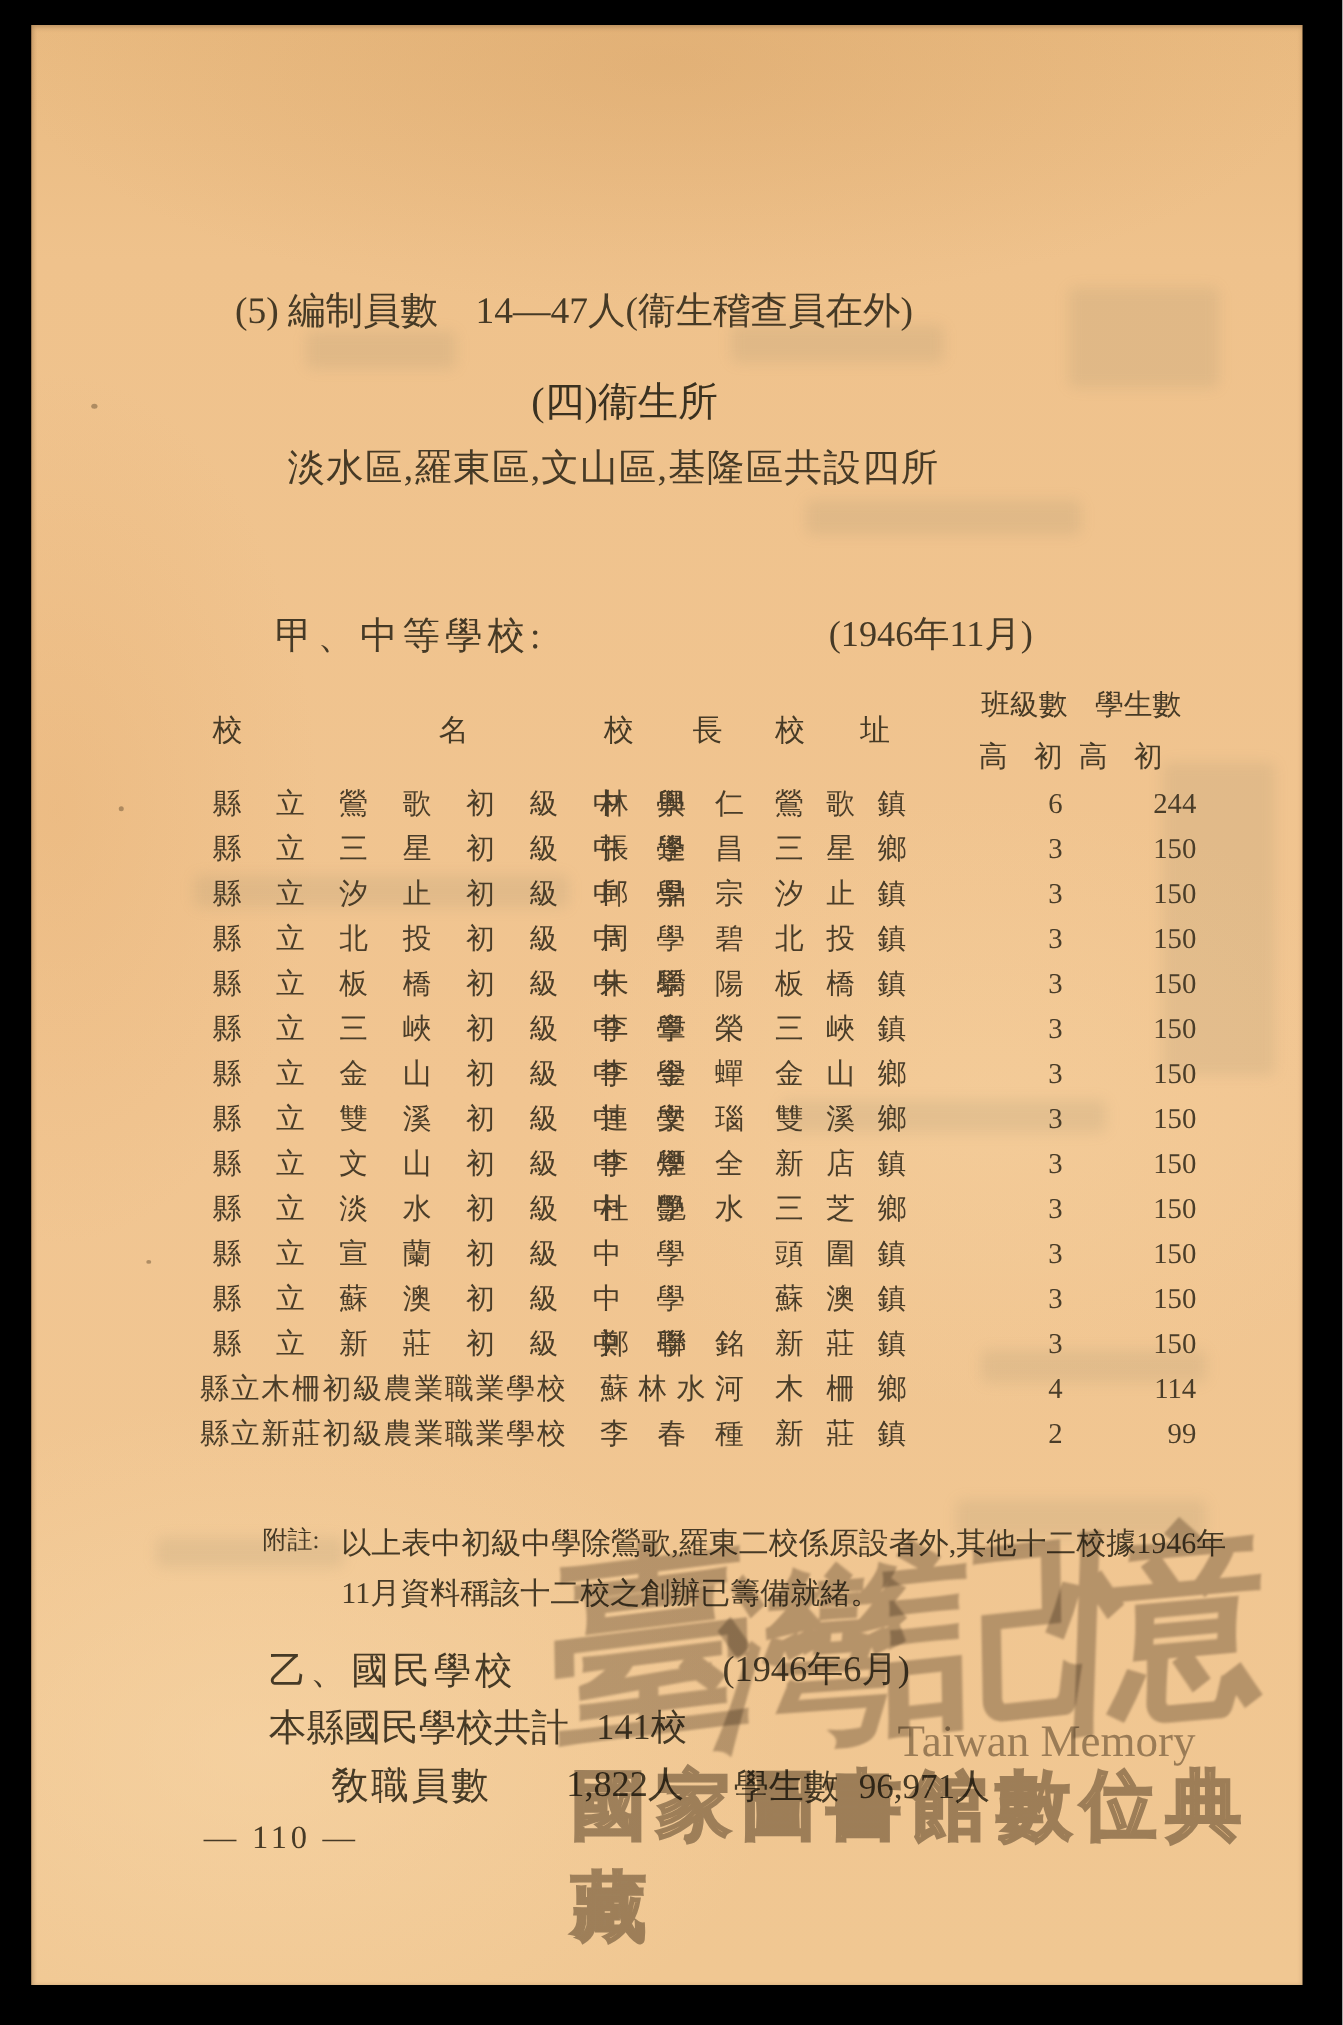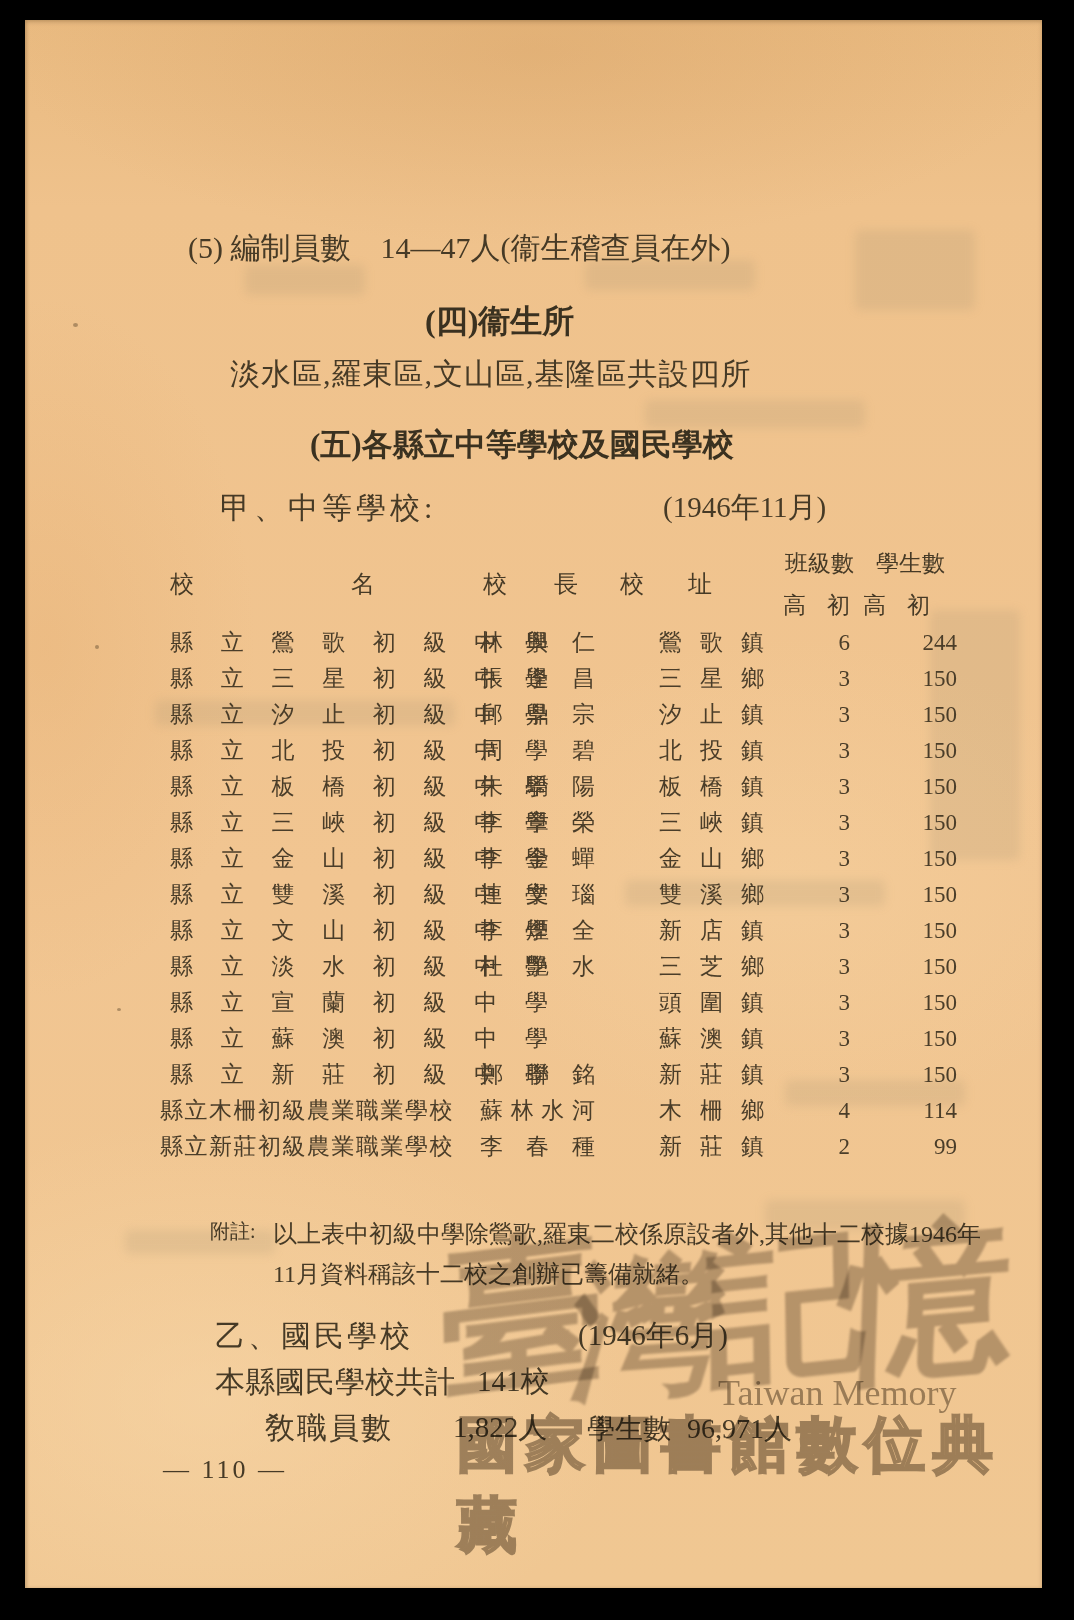--- a/index.html
+++ b/index.html
@@ -8,32 +8,32 @@
   .paper{position:absolute;left:25px;top:20px;width:1017px;height:1568px;
          background:
            radial-gradient(ellipse 600px 400px at 18% 88%, rgba(248,216,170,.55), rgba(248,216,170,0) 70%),
            radial-gradient(ellipse 500px 350px at 75% 55%, rgba(246,210,160,.45), rgba(246,210,160,0) 70%),
            radial-gradient(ellipse 700px 260px at 50% 2%, rgba(205,150,90,.28), rgba(205,150,90,0) 75%),
            radial-gradient(ellipse 300px 500px at 2% 40%, rgba(228,172,110,.35), rgba(228,172,110,0) 70%),
            linear-gradient(180deg,#e9ba80 0%, #efc28c 12%, #f1c591 55%, #f0c792 100%);
          box-shadow:inset 0 2px 4px rgba(90,60,30,.25), inset 2px 0 3px rgba(90,60,30,.15);}
   .ink{color:#463a26;}
   .abs{position:absolute;white-space:nowrap;}
-  .bold{font-weight:bold;color:#3a3120;}
+  .bold{font-weight:normal;color:#3a3120;}
   
   .smudge{position:absolute;background:rgba(150,138,108,.16);filter:blur(5px);border-radius:6px;}
   .speck{position:absolute;background:rgba(110,85,55,.5);border-radius:50%;}
   
   .thead span{color:#463a26;}
   .row{position:relative;height:36px;font-size:23px;line-height:36px;color:#4a3d29;padding-left:16px;}
   .cell{position:absolute;top:0;}
   .c-name{left:145px;width:378px;text-align:justify;text-align-last:justify;}
   .c-name.compact{left:135px;width:365px;text-align:left;text-align-last:left;letter-spacing:1.5px;}
   .c-principal{left:455px;width:115px;text-align:justify;text-align-last:justify;}
-  .c-address{left:595px;width:105px;text-align:justify;text-align-last:justify;margin-left:39px;}
+  .c-address{left:595px;width:105px;text-align:justify;text-align-last:justify;}
   .c-classes{left:758px;width:67px;text-align:right;}
   .c-students{left:845px;width:87px;text-align:right;}
   
   .wm{pointer-events:none;}
   .wm-cal{position:absolute;color:rgba(125,118,106,.48);font-weight:bold;
           mix-blend-mode:multiply;filter:blur(1px);}
   .wm-latin{position:absolute;color:rgba(148,142,132,.85);mix-blend-mode:multiply;}
   .wm-outline{position:absolute;color:rgba(244,205,155,.12);-webkit-text-stroke:2.2px rgba(152,146,136,.85);
           mix-blend-mode:multiply;letter-spacing:8px;font-weight:bold;}
 </style>
@@ -56,21 +56,20 @@
     <div class="speck" style="left:70px;top:625px;width:4px;height:4px;"></div>
     <div class="speck" style="left:92px;top:988px;width:4px;height:3px;"></div>
     <div class="speck" style="left:48px;top:303px;width:5px;height:4px;"></div>
 
     <div class="abs ink" style="left:163px;top:208px;font-size:30px;">(5) 編制員數　14—47人(衞生稽查員在外)</div>
 
     <div class="abs bold" style="left:400px;top:280px;font-size:32px;">(四)衞生所</div>
 
     <div class="abs ink" style="left:205px;top:334px;font-size:30px;letter-spacing:1px;">淡水區,羅東區,文山區,基隆區共設四所</div>
 
-    <div class="abs bold" style="left:285px;top:404px;font-size:31px;">(五)各縣立中等學校及國民學校</div>
 
     <div class="abs ink" style="left:195px;top:468px;font-size:30px;letter-spacing:4px;">甲、中等學校:</div>
     <div class="abs ink" style="left:638px;top:468px;font-size:29px;">(1946年11月)</div>
 
     <div class="thead">
       <div class="abs cell ink" style="left:145px;top:548px;width:205px;font-size:24px;text-align:justify;text-align-last:justify;">校名</div>
       <div class="abs ink" style="left:458px;top:548px;width:95px;font-size:24px;text-align:justify;text-align-last:justify;">校長</div>
       <div class="abs ink" style="left:595px;top:548px;width:92px;font-size:24px;text-align:justify;text-align-last:justify;">校址</div>
       <div class="abs ink" style="left:760px;top:528px;font-size:23px;">班級數</div>
       <div class="abs ink" style="left:851px;top:528px;font-size:23px;">學生數</div>

